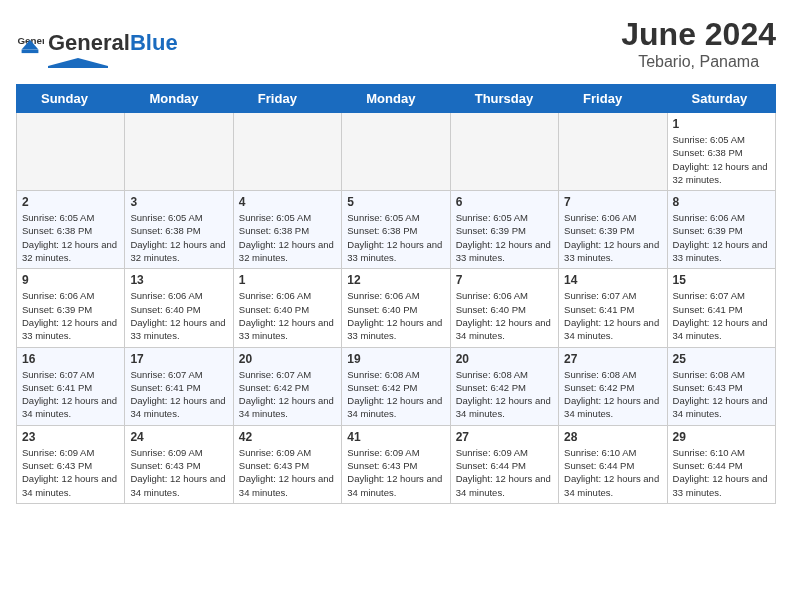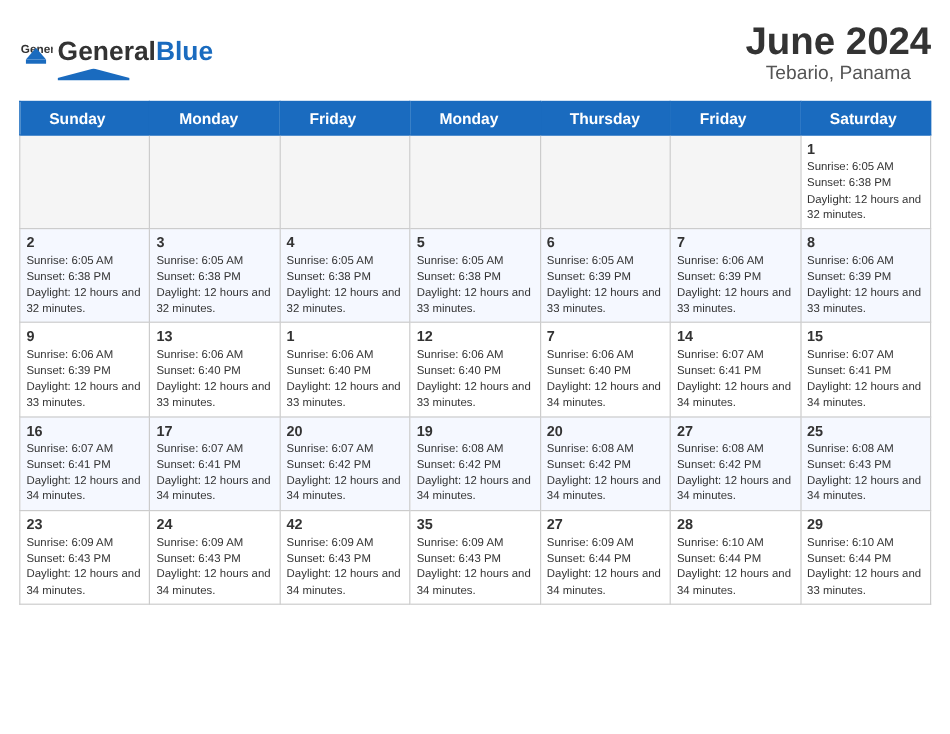--- a/index.html
+++ b/index.html
@@ -241,21 +241,21 @@
         </td>
         <td>
           <span class="day-num">24</span>
           <div class="day-info">Sunrise: 6:09 AM<br>Sunset: 6:43 PM<br>Daylight: 12 hours and 34 minutes.</div>
         </td>
         <td>
           <span class="day-num">42</span>
           <div class="day-info">Sunrise: 6:09 AM<br>Sunset: 6:43 PM<br>Daylight: 12 hours and 34 minutes.</div>
         </td>
         <td>
-          <span class="day-num">35</span>
+          <span class="day-num">41</span>
           <div class="day-info">Sunrise: 6:09 AM<br>Sunset: 6:43 PM<br>Daylight: 12 hours and 34 minutes.</div>
         </td>
         <td>
           <span class="day-num">27</span>
           <div class="day-info">Sunrise: 6:09 AM<br>Sunset: 6:44 PM<br>Daylight: 12 hours and 34 minutes.</div>
         </td>
         <td>
           <span class="day-num">28</span>
           <div class="day-info">Sunrise: 6:10 AM<br>Sunset: 6:44 PM<br>Daylight: 12 hours and 34 minutes.</div>
         </td>

